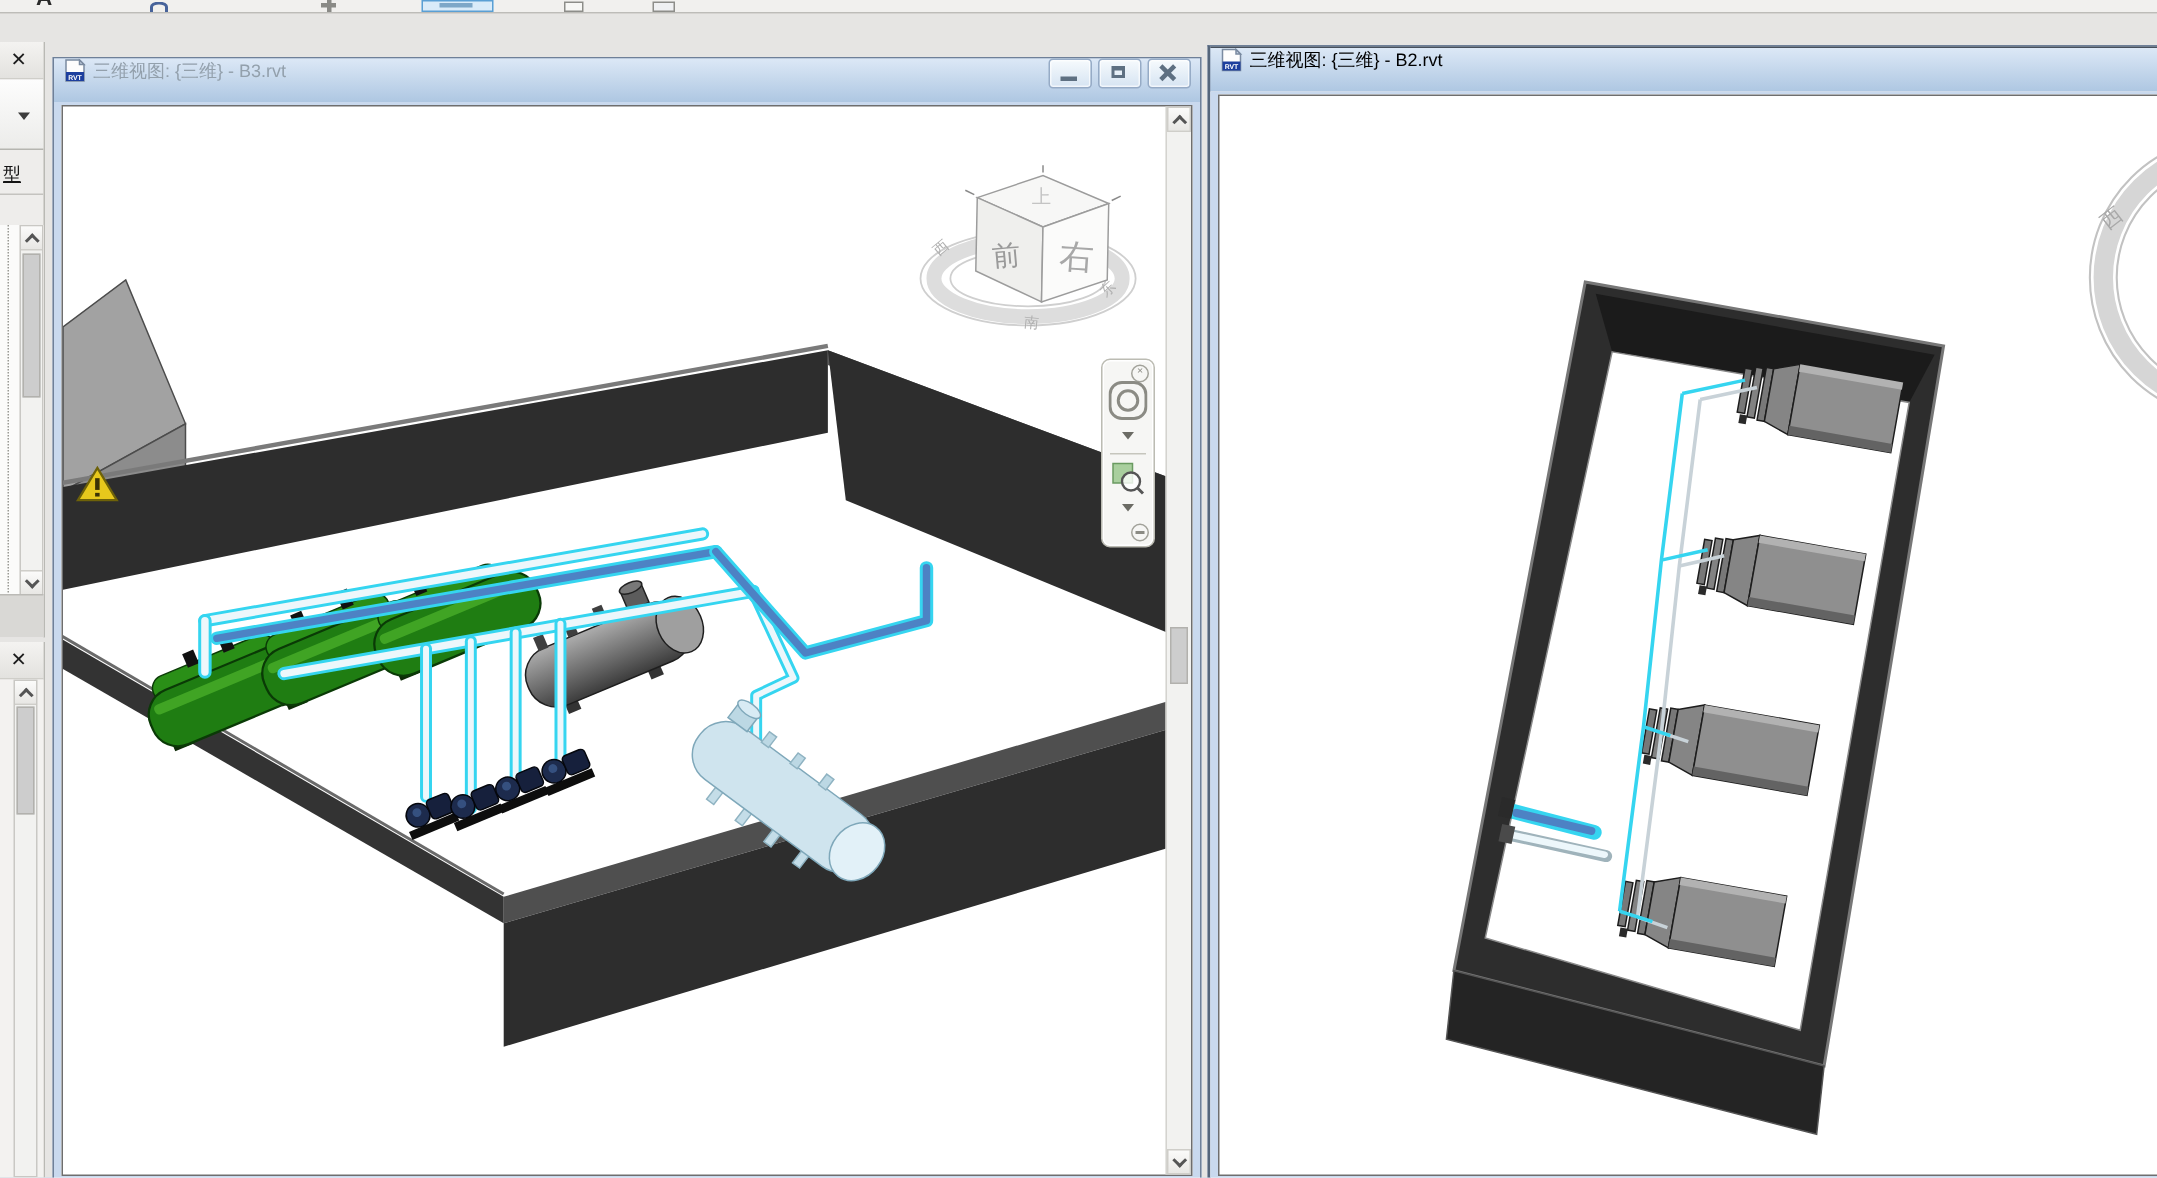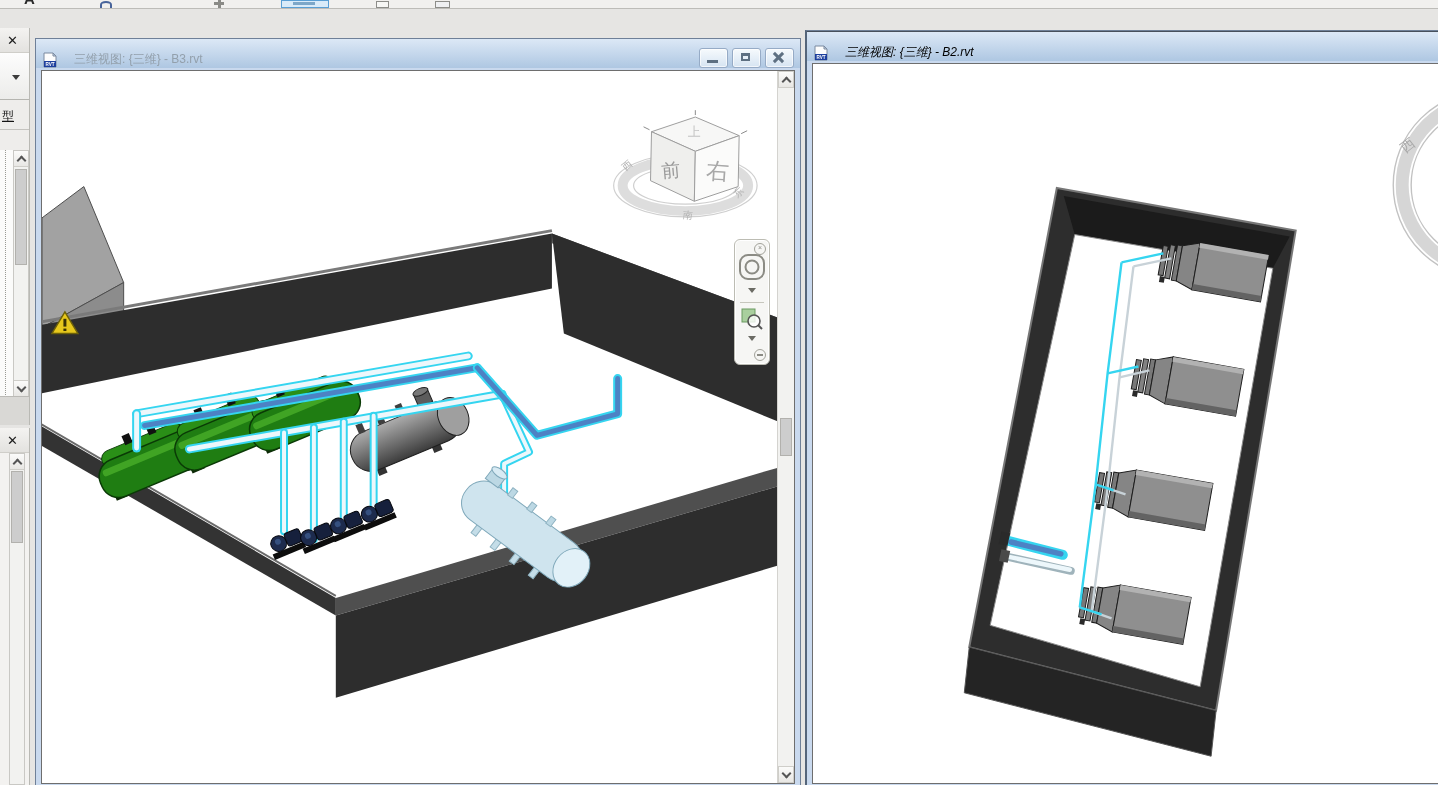--- a/index.html
+++ b/index.html
@@ -22,24 +22,24 @@
   .mini-scroll{position:absolute;width:16px;background:var(--scroll-track);border:1px solid #c9c8c4;box-sizing:border-box;}
   .sb-btn{height:15px;background:linear-gradient(#fbfbfa,#e8e7e4);border-bottom:1px solid #cfcec9;position:relative;}
   .sb-btn.bottom{border-top:1px solid #cfcec9;border-bottom:none;}
   .chev{position:absolute;left:4px;width:5px;height:5px;border-left:2px solid #555;border-top:2px solid #555;}
   .chev.up{top:6px;transform:rotate(45deg);}
   .chev.down{top:3px;transform:rotate(225deg);}
   .sb-thumb{position:absolute;left:1px;width:12px;background:var(--scroll-thumb);border:1px solid #b2b1ad;box-sizing:border-box;}
   .dotted-guide{position:absolute;left:5px;top:0;bottom:0;border-left:1px dotted #9a9a94;}
   
   .child-window{position:absolute;background:#c9d9ee;border:1px solid #6f8098;box-shadow:0 0 0 1px #e7eef8 inset;}
-  .titlebar{height:29px;display:flex;align-items:flex-end;gap:16px;padding:0 6px;background:linear-gradient(var(--titlebar-top),var(--titlebar-bottom));border-bottom:1px solid #8fa3bd;}
+  .titlebar{height:29px;display:flex;align-items:flex-start;gap:4px;padding:0 6px;background:linear-gradient(var(--titlebar-top),var(--titlebar-bottom));border-bottom:1px solid #8fa3bd;}
   .titlebar .ttext{font-size:12px;white-space:nowrap;}
   .t-inactive{color:var(--title-inactive);}
-  .t-active{color:#000;font-style:italic;}
+  .t-active{color:#000;}
   .win-buttons{margin-left:auto;display:flex;gap:4px;}
   .wbtn{width:27px;height:18px;border:1px solid #96abc6;border-radius:3px;background:linear-gradient(#f6fafd,#d6e4f2);position:relative;box-shadow:inset 0 0 0 1px #ffffffaa;}
   .g-min{position:absolute;left:7px;bottom:4px;width:11px;height:3px;background:#5e7082;}
   .g-res{position:absolute;left:8px;top:4px;width:9px;height:8px;border:2px solid #5e7082;border-top-width:3px;box-sizing:border-box;}
   .g-x1,.g-x2{position:absolute;left:6px;top:7px;width:13px;height:3px;background:#5e7082;}
   .g-x1{transform:rotate(45deg);} .g-x2{transform:rotate(-45deg);}
   .win-body{position:absolute;left:0;right:0;bottom:0;border:5px solid #c9d9ee;border-top-width:2px;background:#fff;}
   .viewport{position:absolute;inset:0;background:#fff;border:1px solid #6e6e6e;overflow:hidden;}
   .scene-svg{position:absolute;left:0;top:0;}
   

